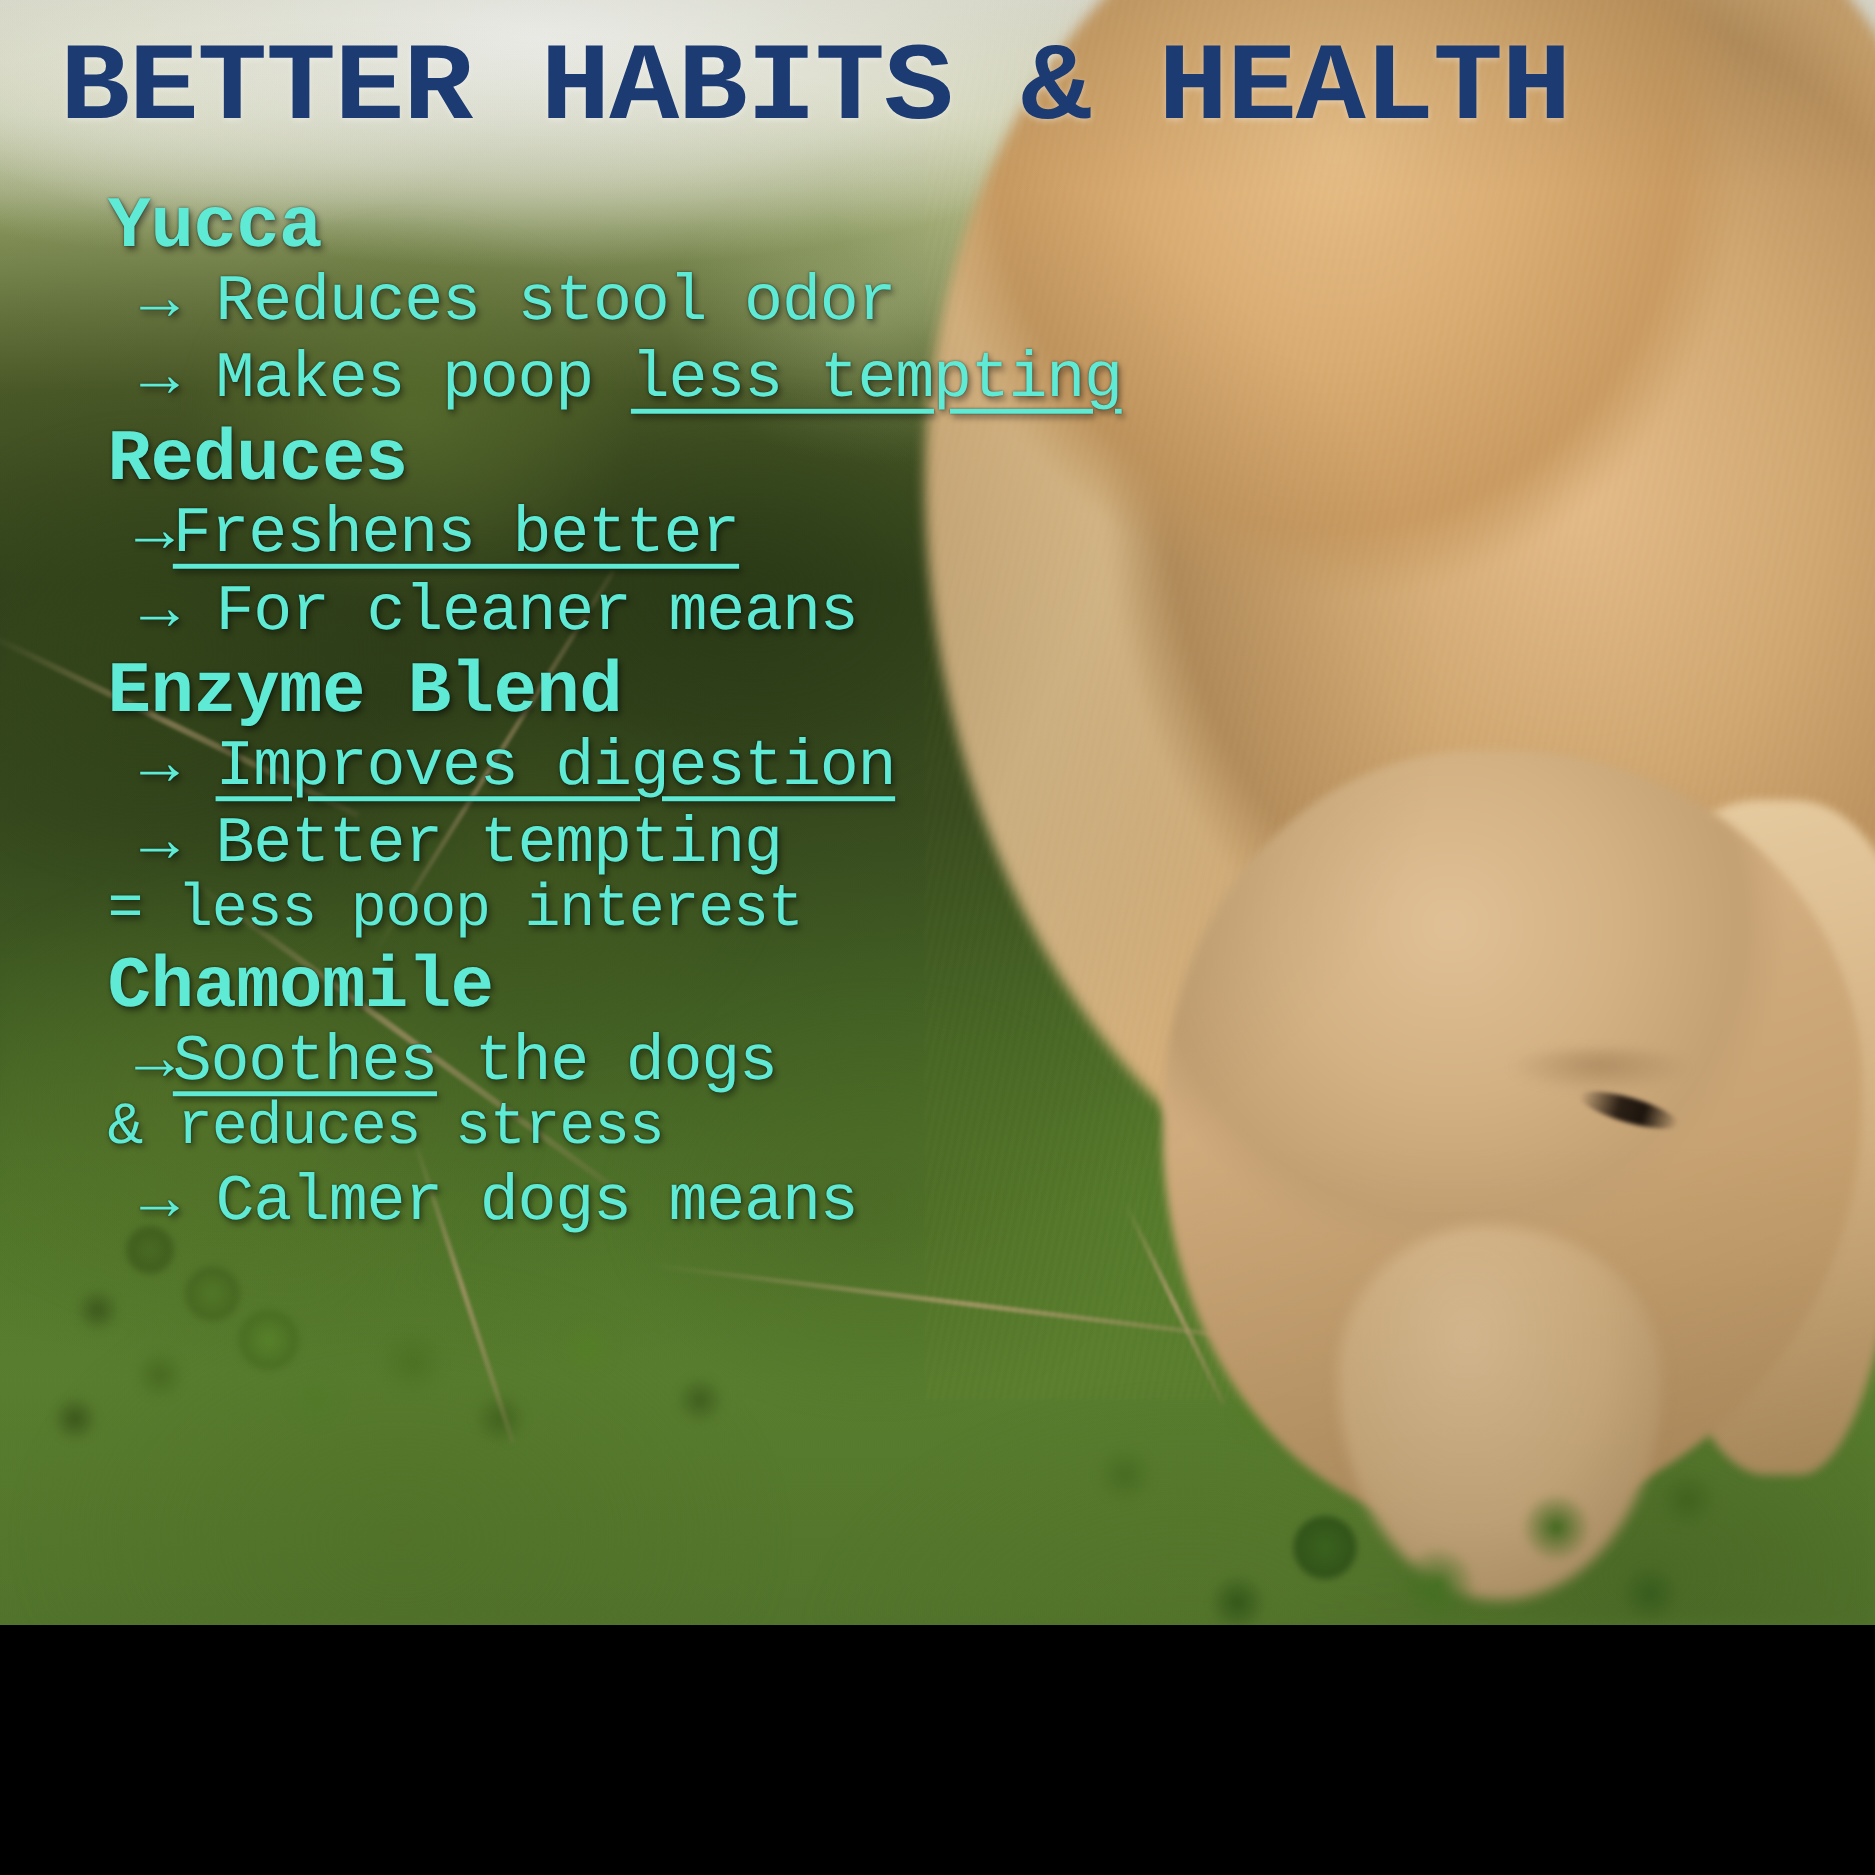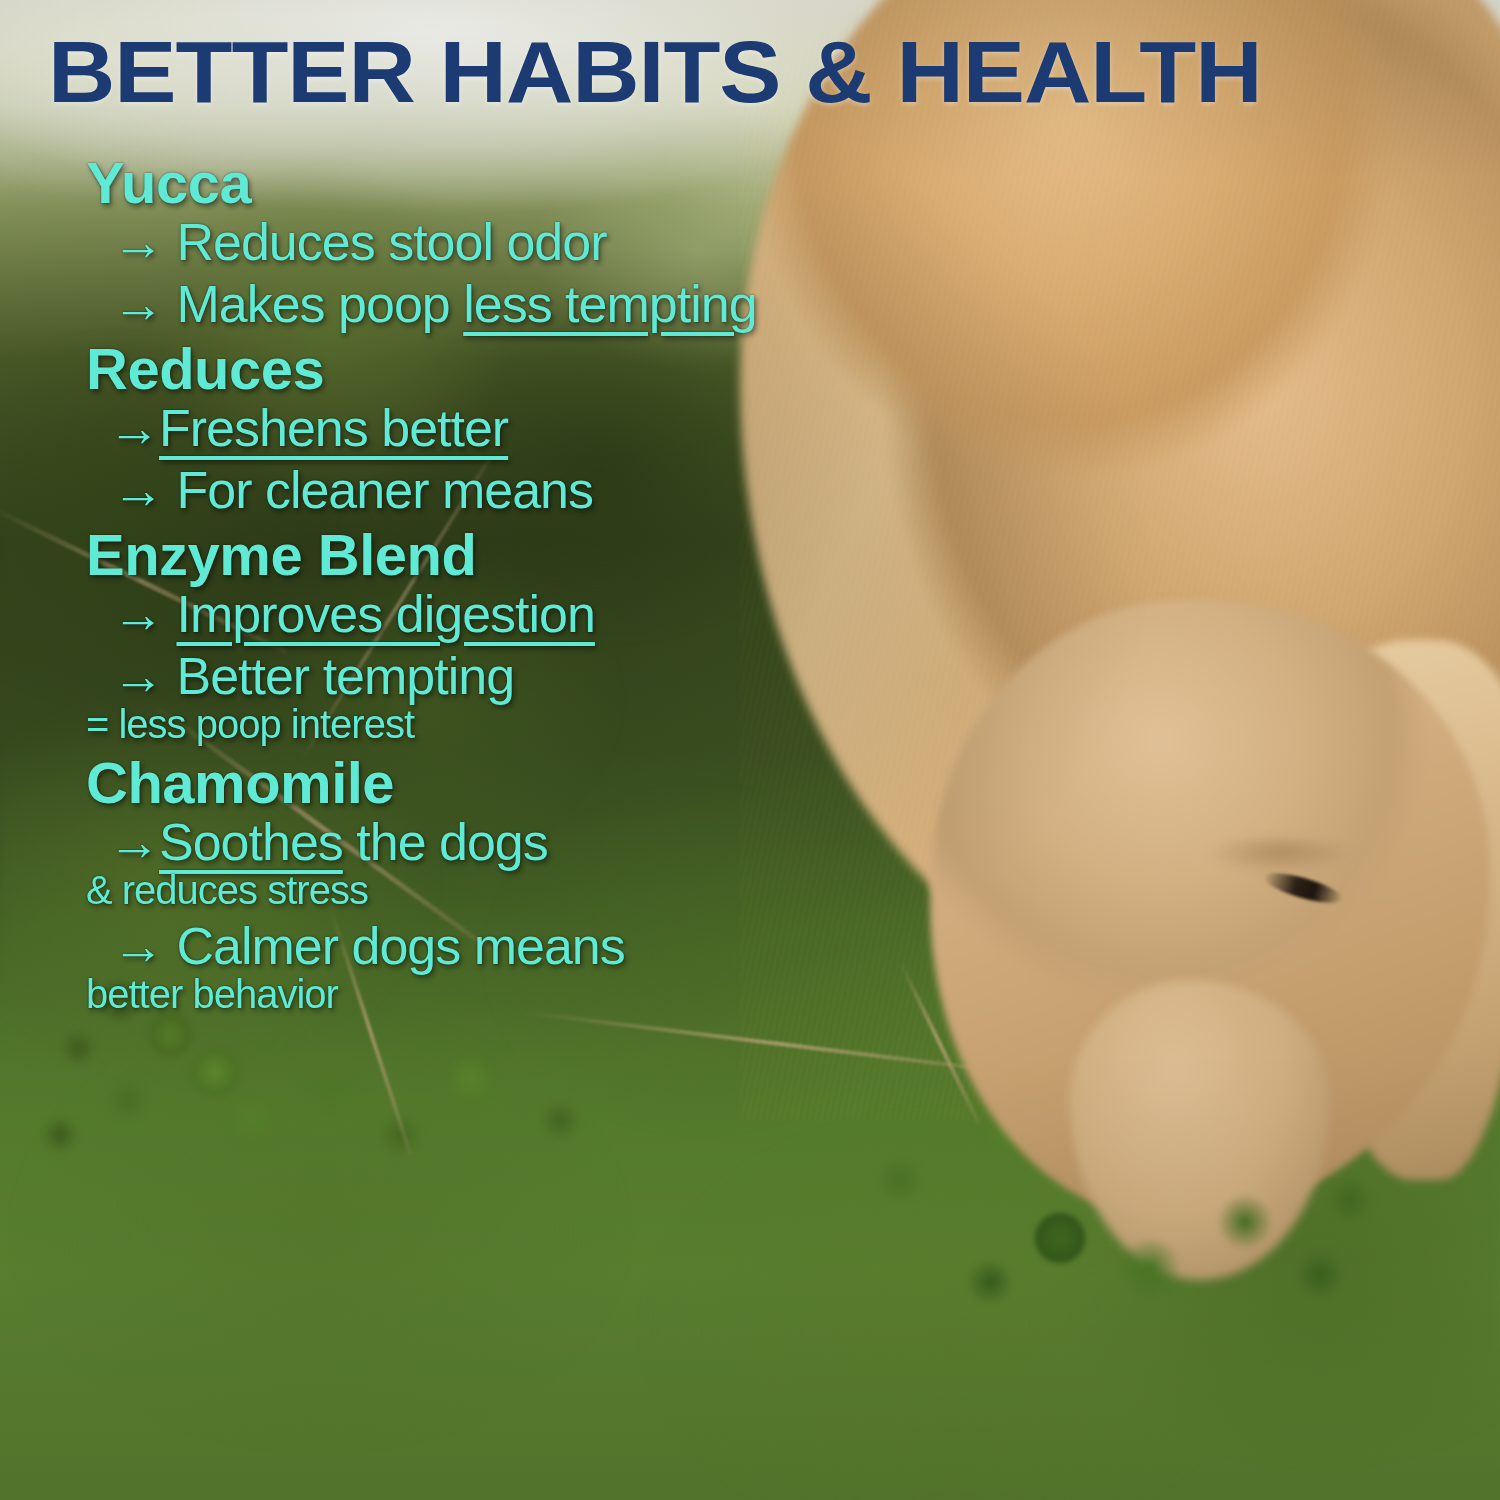--- a/index.html
+++ b/index.html
@@ -3,23 +3,23 @@
 <meta charset="utf-8">
 <style>
   html, body {
     margin: 0;
     padding: 0;
     background: #000;
   }
   #poster {
     position: relative;
     width: 1500px;
-    height: 1500px;
+    height: 1300px;
     overflow: hidden;
-    font-family: Liberation Sans, sans-serif;
+    font-family: Liberation Mono, monospace;
     isolation: isolate;
   }
 
   
   .bg-layer { position: absolute; inset: 0; }
 
   
   .bg-base {
     background:
       linear-gradient(to bottom,
@@ -212,21 +212,21 @@
   .bullet {
     font-weight: normal;
     font-size: 52px;
     padding-left: 26px;
     margin-bottom: 10px;
     letter-spacing: -1px;
   }
   .bullet.tight { padding-left: 22px; }
   .cont {
     font-weight: normal;
-    font-size: 40px;
+    font-size: 48px;
     padding-left: 0px;
     margin-bottom: 10px;
     letter-spacing: -1px;
   }
   .arw { font-weight: normal; }
   .u {
     text-decoration: underline;
     text-decoration-thickness: 4px;
     text-underline-offset: 10px;
   }
@@ -293,16 +293,15 @@
     <div class="line cont">= less poop interest</div>
 
     <div class="line hdr">Chamomile</div>
     <div class="line bullet tight gap-sm">
       <span class="arw">→</span><span class="u">Soothes</span><span> the dogs</span>
     </div>
     <div class="line cont">&amp; reduces stress</div>
     <div class="line bullet gap-sm">
       <span class="arw">→</span><span> Calmer dogs means</span>
     </div>
-    <div class="line cont">better behavior</div>
 
   </div>
 </div>
 
 </body></html>

